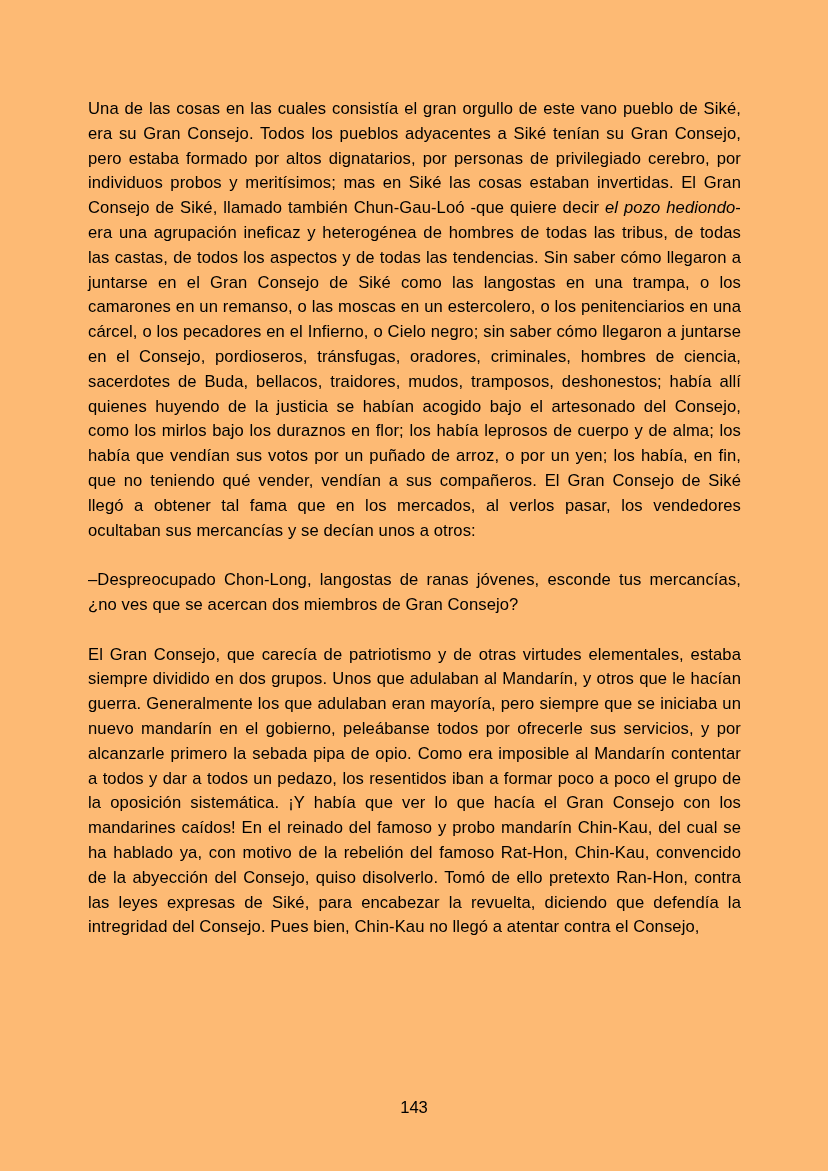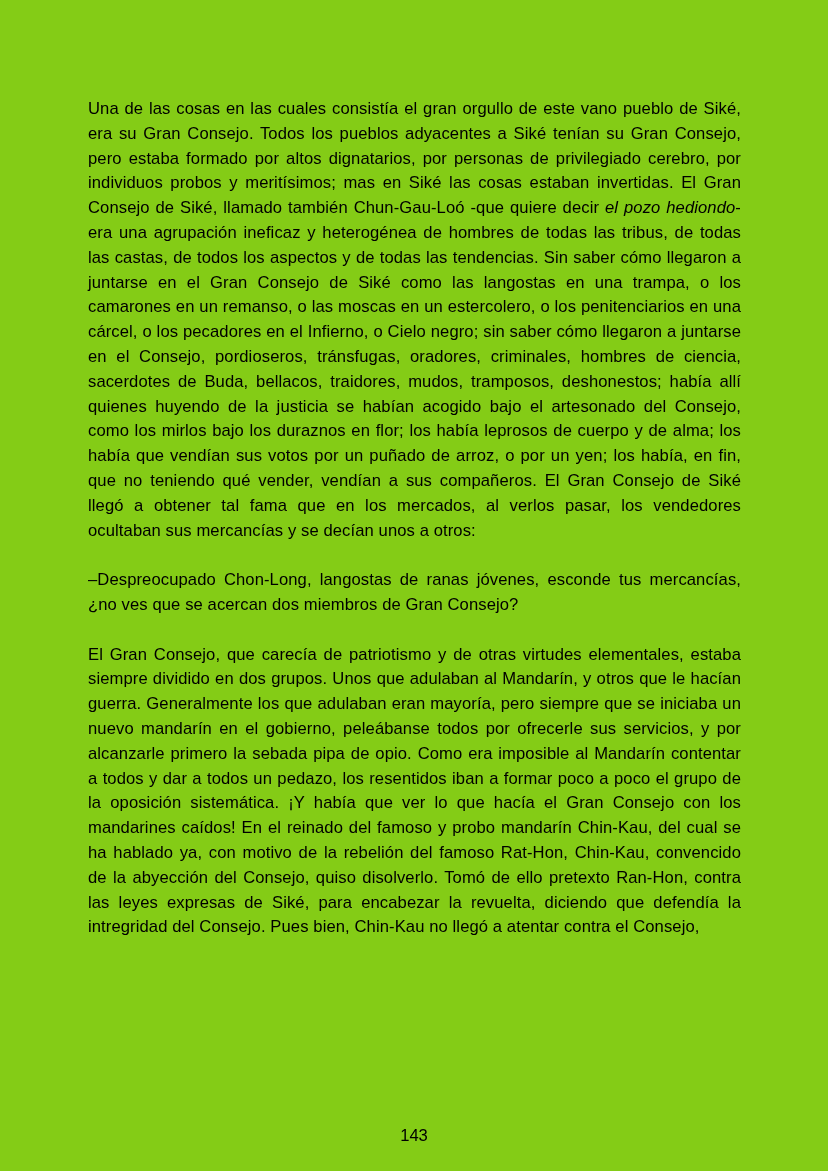--- a/index.html
+++ b/index.html
@@ -4,21 +4,21 @@
 <style>
   html, body {
     margin: 0;
     padding: 0;
     background: #ffffff;
   }
   .page {
     position: relative;
     width: 828px;
     height: 1171px;
-    background: #84cc16;
+    background: #fdba74;
     color: #000000;
     font-family: "Liberation Sans", sans-serif;
     overflow: hidden;
   }
   .text-block {
     position: absolute;
     left: 88px;
     top: 97px;
     width: 653px;
   }
@@ -33,21 +33,20 @@
     font-style: italic;
   }
   .page-number {
     position: absolute;
     left: 0;
     right: 0;
     top: 1096px;
     text-align: center;
     font-size: 16.6px;
     line-height: 24.8px;
-    margin-top: 28px;
   }
 </style>
 </head>
 <body>
 
 <div class="page">
   <div class="text-block">
     <p><span>Una de las cosas en las cuales consistía el gran orgullo de este vano pueblo de Siké, era su Gran Consejo. Todos los pueblos adyacentes a Siké tenían su Gran Consejo, pero estaba formado por altos dignatarios, por personas de privilegiado cerebro, por individuos probos y meritísimos; mas en Siké las cosas estaban invertidas. El Gran Consejo de Siké, llamado también Chun-Gau-Loó -que quiere decir </span><em>el pozo hediondo</em><span>- era una agrupación ineficaz y heterogénea de hombres de todas las tribus, de todas las castas, de todos los aspectos y de todas las tendencias. Sin saber cómo llegaron a juntarse en el Gran Consejo de Siké como las langostas en una trampa, o los camarones en un remanso, o las moscas en un estercolero, o los penitenciarios en una cárcel, o los pecadores en el Infierno, o Cielo negro; sin saber cómo llegaron a juntarse en el Consejo, pordioseros, tránsfugas, oradores, criminales, hombres de ciencia, sacerdotes de Buda, bellacos, traidores, mudos, tramposos, deshonestos; había allí quienes huyendo de la justicia se habían acogido bajo el artesonado del Consejo, como los mirlos bajo los duraznos en flor; los había leprosos de cuerpo y de alma; los había que vendían sus votos por un puñado de arroz, o por un yen; los había, en fin, que no teniendo qué vender, vendían a sus compañeros. El Gran Consejo de Siké llegó a obtener tal fama que en los mercados, al verlos pasar, los vendedores ocultaban sus mercancías y se decían unos a otros:</span></p>
     <p>–Despreocupado Chon-Long, langostas de ranas jóvenes, esconde tus mercancías, ¿no ves que se acercan dos miembros de Gran Consejo?</p>
     <p>El Gran Consejo, que carecía de patriotismo y de otras virtudes elementales, estaba siempre dividido en dos grupos. Unos que adulaban al Mandarín, y otros que le hacían guerra. Generalmente los que adulaban eran mayoría, pero siempre que se iniciaba un nuevo mandarín en el gobierno, peleábanse todos por ofrecerle sus servicios, y por alcanzarle primero la sebada pipa de opio. Como era imposible al Mandarín contentar a todos y dar a todos un pedazo, los resentidos iban a formar poco a poco el grupo de la oposición sistemática. ¡Y había que ver lo que hacía el Gran Consejo con los mandarines caídos! En el reinado del famoso y probo mandarín Chin-Kau, del cual se ha hablado ya, con motivo de la rebelión del famoso Rat-Hon, Chin-Kau, convencido de la abyección del Consejo, quiso disolverlo. Tomó de ello pretexto Ran-Hon, contra las leyes expresas de Siké, para encabezar la revuelta, diciendo que defendía la intregridad del Consejo. Pues bien, Chin-Kau no llegó a atentar contra el Consejo,</p>

